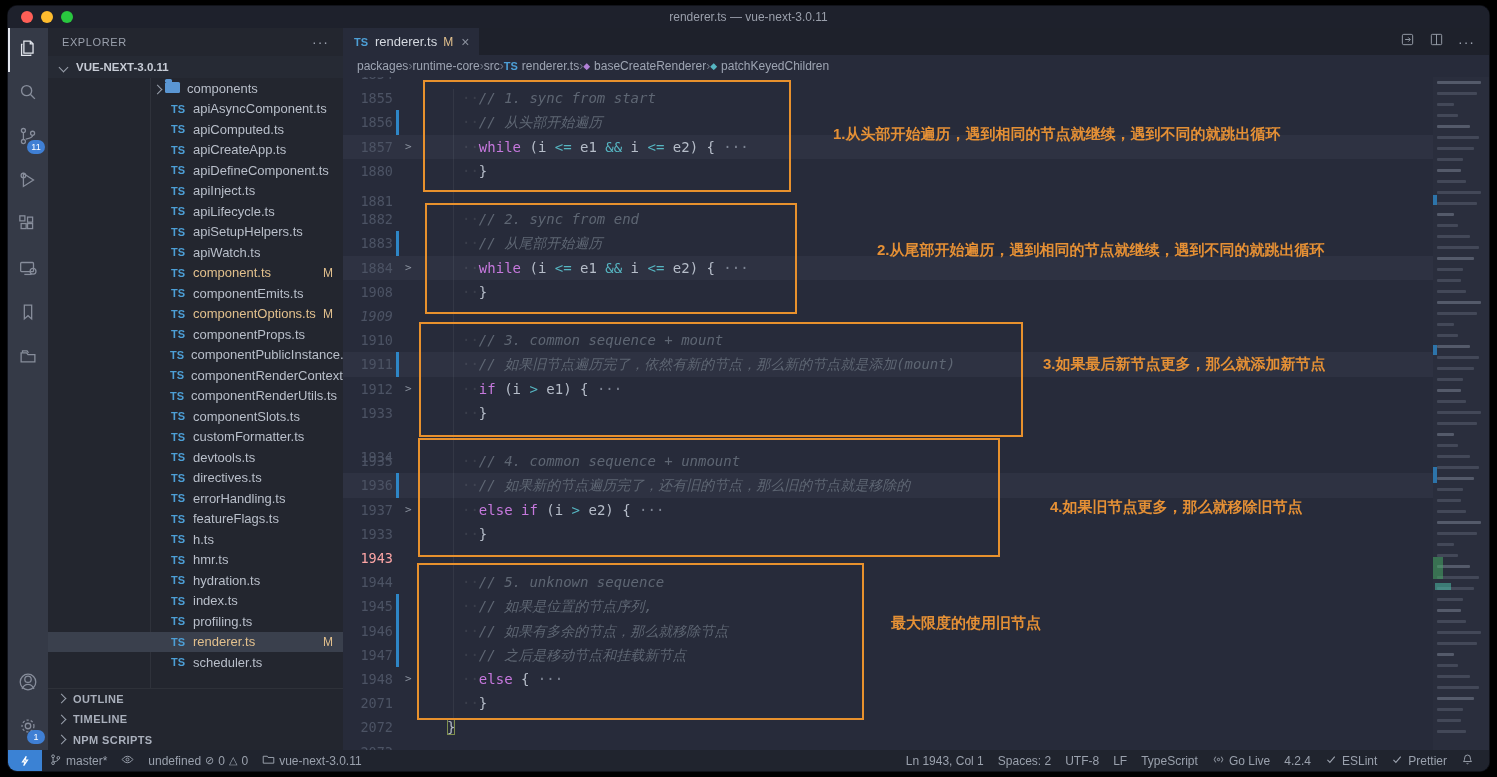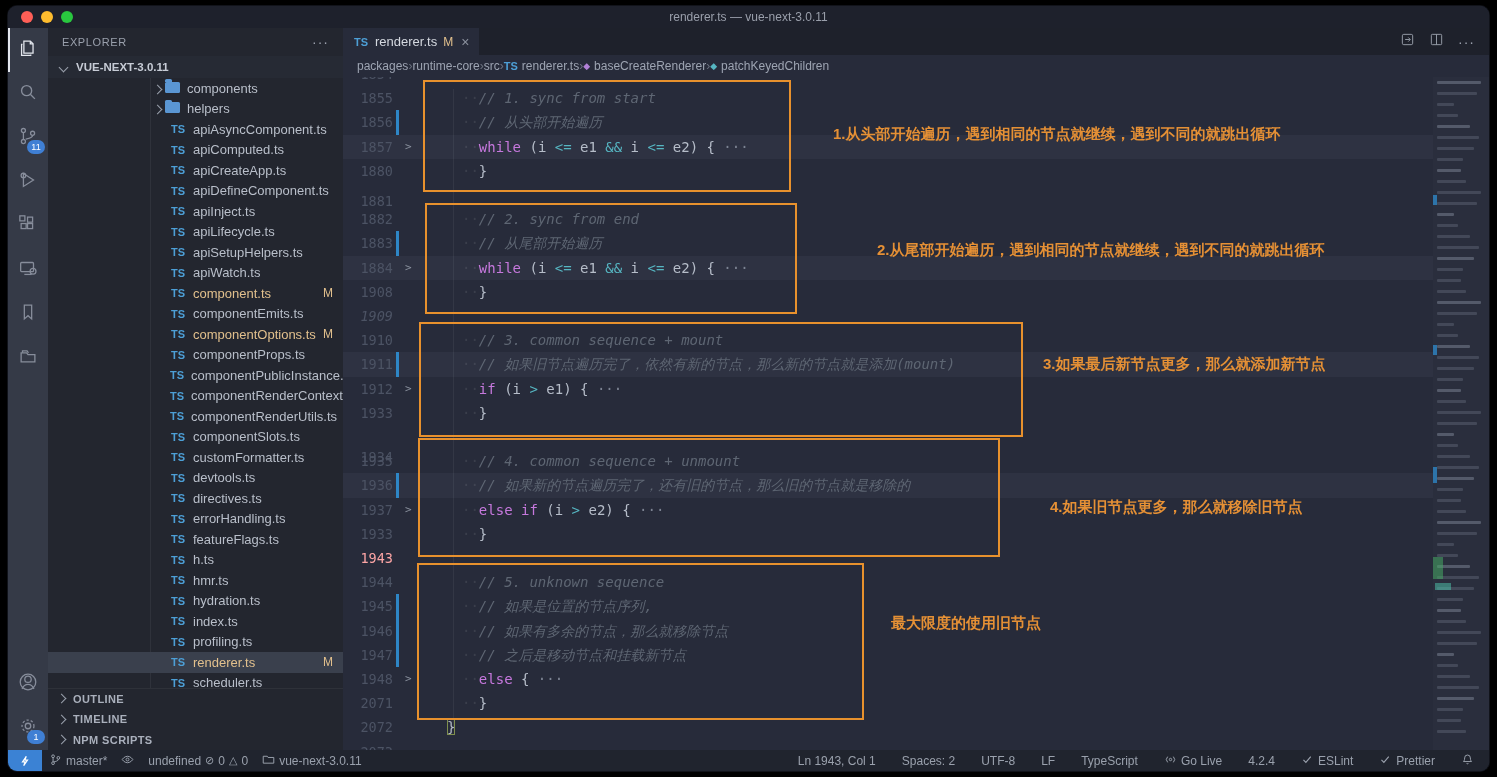--- a/index.html
+++ b/index.html
@@ -82,21 +82,21 @@
     font-family:"Liberation Sans",sans-serif;}
   
   .minimap{position:absolute;right:0;top:0;bottom:0;width:56px;background:#2a2e3d;cursor:pointer;}
   .mm-line{position:absolute;height:2.5px;border-radius:1px;}
   .mm-block{position:absolute;}
   
   .statusbar{height:21px;background:#20242e;display:flex;align-items:center;font-size:12px;color:#9aa1ad;flex:0 0 auto;}
   .sb-remote{height:21px;width:34px;background:#3b82d4;display:flex;align-items:center;justify-content:center;color:#fff;cursor:pointer;flex:0 0 auto;}
   .st-item{display:flex;align-items:center;gap:4px;padding:0 7px;height:100%;cursor:pointer;white-space:nowrap;}
   .st-item svg{width:13px;height:13px;}
-  .st-right{margin-left:auto;display:flex;align-items:center;height:100%;padding-right:8px;gap:12px;}
+  .st-right{margin-left:auto;display:flex;align-items:center;height:100%;padding-right:8px;}
   .glyph{font-size:11px;}
 </style>
 </head>
 <body>
 
 <div class="window">
 
   <div class="titlebar">
     <div class="lights">
       <span class="light" style="background:#ff5f57"></span>
@@ -188,25 +188,20 @@
       <div class="sb-root">
         <span class="chevron down" style="margin:0 9px 0 4px;"></span>
         <span>VUE-NEXT-3.0.11</span>
       </div>
       <div class="tree" id="fileTree">
         <div class="guide"></div>
       <div class="tree-row folder">
             <span class="chev"><span class="chevron"></span></span>
             <span class="ficon"><span class="folder-glyph"></span></span>
             <span class="tree-label">components</span>
-          </div>
-          <div class="tree-row folder">
-            <span class="chev"><span class="chevron"></span></span>
-            <span class="ficon"><span class="folder-glyph"></span></span>
-            <span class="tree-label">helpers</span>
           </div>
           <div class="tree-row">
             <span class="ficon ts-glyph">TS</span>
             <span class="tree-label">apiAsyncComponent.ts</span>
           </div>
           <div class="tree-row">
             <span class="ficon ts-glyph">TS</span>
             <span class="tree-label">apiComputed.ts</span>
           </div>
           <div class="tree-row">

